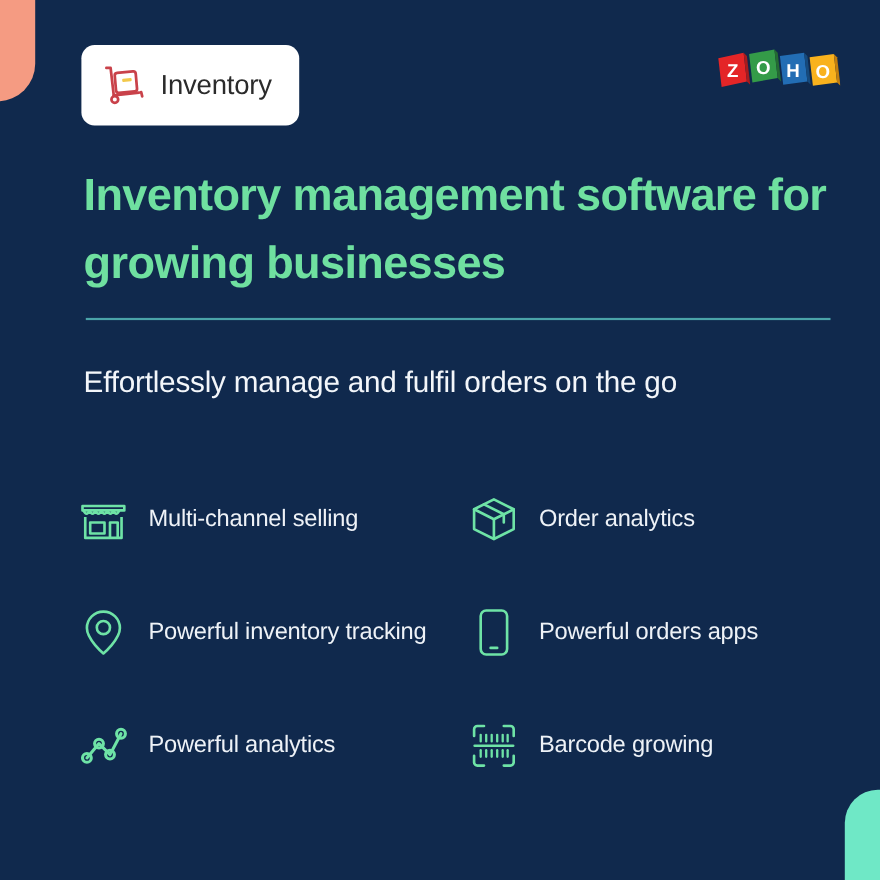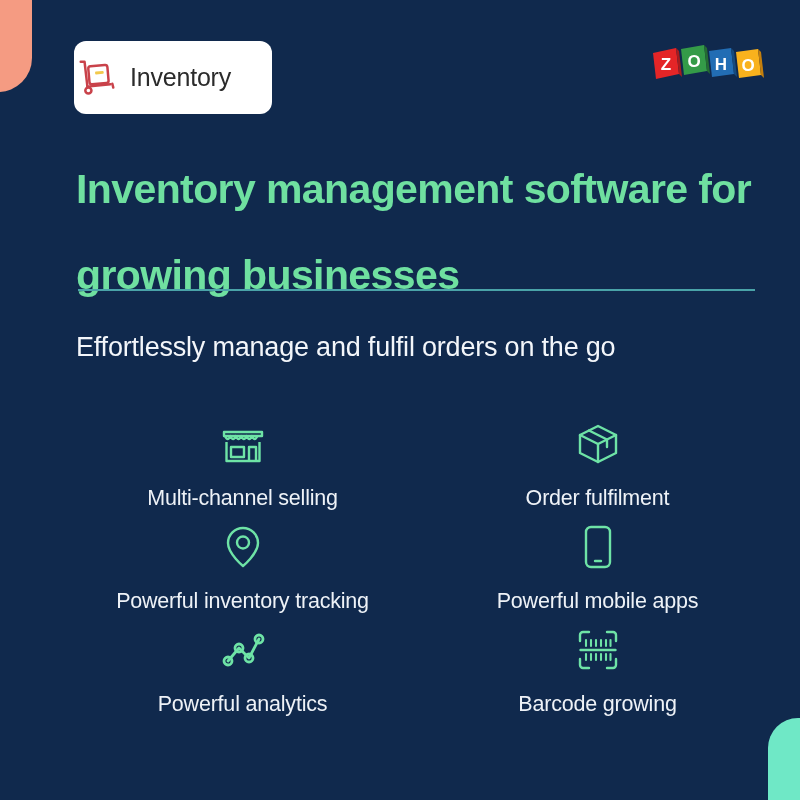--- a/index.html
+++ b/index.html
@@ -46,20 +46,21 @@
   .product-badge {
     position: absolute;
     left: 74px;
     top: 41px;
     width: 198px;
     height: 73px;
     background: #ffffff;
     border-radius: 12px;
     display: flex;
     align-items: center;
+    padding-left: 16px;
     gap: 10px;
   }
 
   .badge-icon { width: 46px; height: 46px; flex: none; display: block; }
 
   .badge-label {
     font-size: 25px;
     color: #2b2b2b;
     font-family: "Liberation Sans", sans-serif;
     letter-spacing: -0.2px;
@@ -77,21 +78,21 @@
 
   
   .headline {
     position: absolute;
     left: 76px;
     top: 146px;
     width: 690px;
     color: #6fe0a0;
     font-size: 41px;
     font-weight: bold;
-    line-height: 86px;
+    line-height: 62px;
     letter-spacing: -0.6px;
   }
 
   .divider {
     position: absolute;
     left: 78px;
     top: 289px;
     width: 677px;
     height: 2px;
     background: #4aa3a8;
@@ -117,21 +118,20 @@
     display: grid;
     grid-template-columns: 345px 345px;
     grid-auto-rows: 103px;
     column-gap: 10px;
   }
 
   .feature {
     display: flex;
     align-items: center;
     gap: 17px;
-    flex-direction: column;
   }
 
   .feature-icon {
     width: 48px;
     height: 48px;
     flex: none;
     display: block;
   }
 
   .feature-label {
@@ -215,41 +215,41 @@
 
   <div class="feature">
     <svg class="feature-icon" viewBox="0 0 48 48">
       <g fill="none" stroke="#6ee3a6" stroke-width="2.4" stroke-linejoin="round" stroke-linecap="round">
         <path d="M24 6 L42 15 V33 L24 42 L6 33 V15 Z"></path>
         <path d="M6 15 L24 24 L42 15"></path>
         <path d="M24 24 V42"></path>
         <path d="M15 10.5 L33 19.5 V27"></path>
       </g>
     </svg>
-    <span class="feature-label">Order fulfilment</span>
+    <span class="feature-label">Order analytics</span>
   </div>
 
   <div class="feature">
     <svg class="feature-icon" viewBox="0 0 48 48">
       <g fill="none" stroke="#6ee3a6" stroke-width="2.4" stroke-linejoin="round" stroke-linecap="round">
         <path d="M24 5 C15.7 5 9 11.7 9 20 C9 30.5 24 43 24 43 C24 43 39 30.5 39 20 C39 11.7 32.3 5 24 5 Z"></path>
         <circle cx="24" cy="19.5" r="6"></circle>
       </g>
     </svg>
     <span class="feature-label">Powerful inventory tracking</span>
   </div>
 
   <div class="feature">
     <svg class="feature-icon" viewBox="0 0 48 48">
       <g fill="none" stroke="#6ee3a6" stroke-width="2.4" stroke-linejoin="round" stroke-linecap="round">
         <rect x="12" y="4" width="24" height="40" rx="5"></rect>
         <path d="M21 38 H27"></path>
       </g>
     </svg>
-    <span class="feature-label">Powerful mobile apps</span>
+    <span class="feature-label">Powerful orders apps</span>
   </div>
 
   <div class="feature">
     <svg class="feature-icon" viewBox="0 0 48 48">
       <g fill="none" stroke="#6ee3a6" stroke-width="2.8" stroke-linecap="round" stroke-linejoin="round">
         <path d="M9 35 L20 22 L30 32 L40 13"></path>
         <circle cx="9" cy="35" r="4"></circle>
         <circle cx="20" cy="22" r="4"></circle>
         <circle cx="30" cy="32" r="4"></circle>
         <circle cx="40" cy="13" r="4"></circle>

